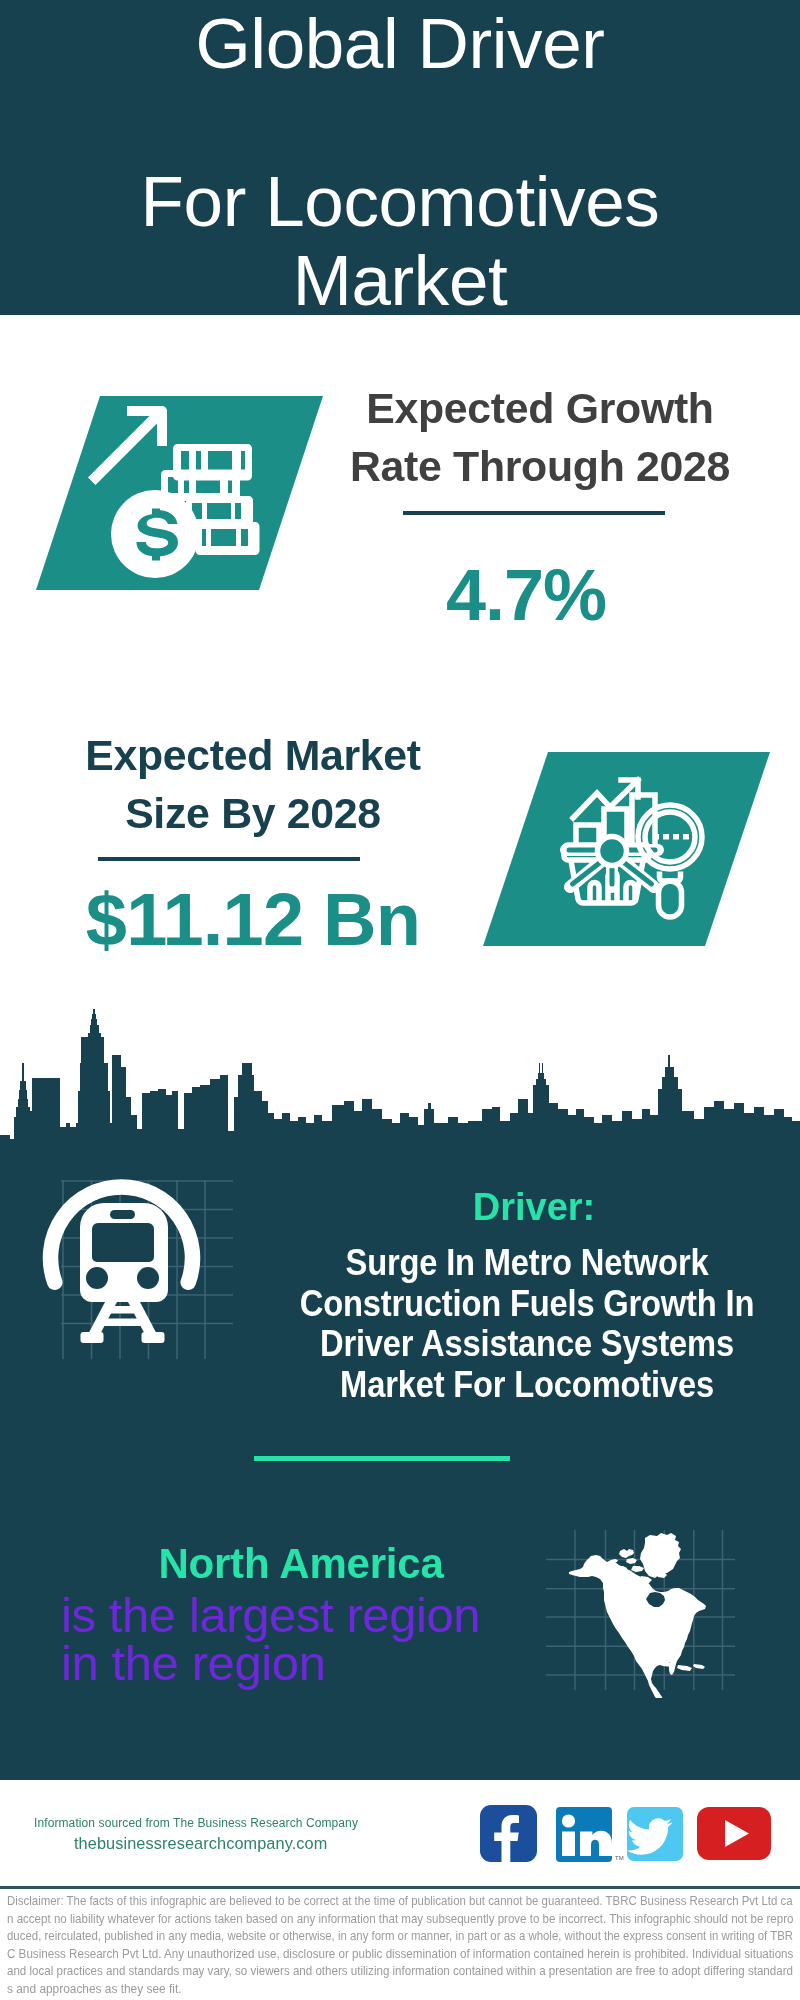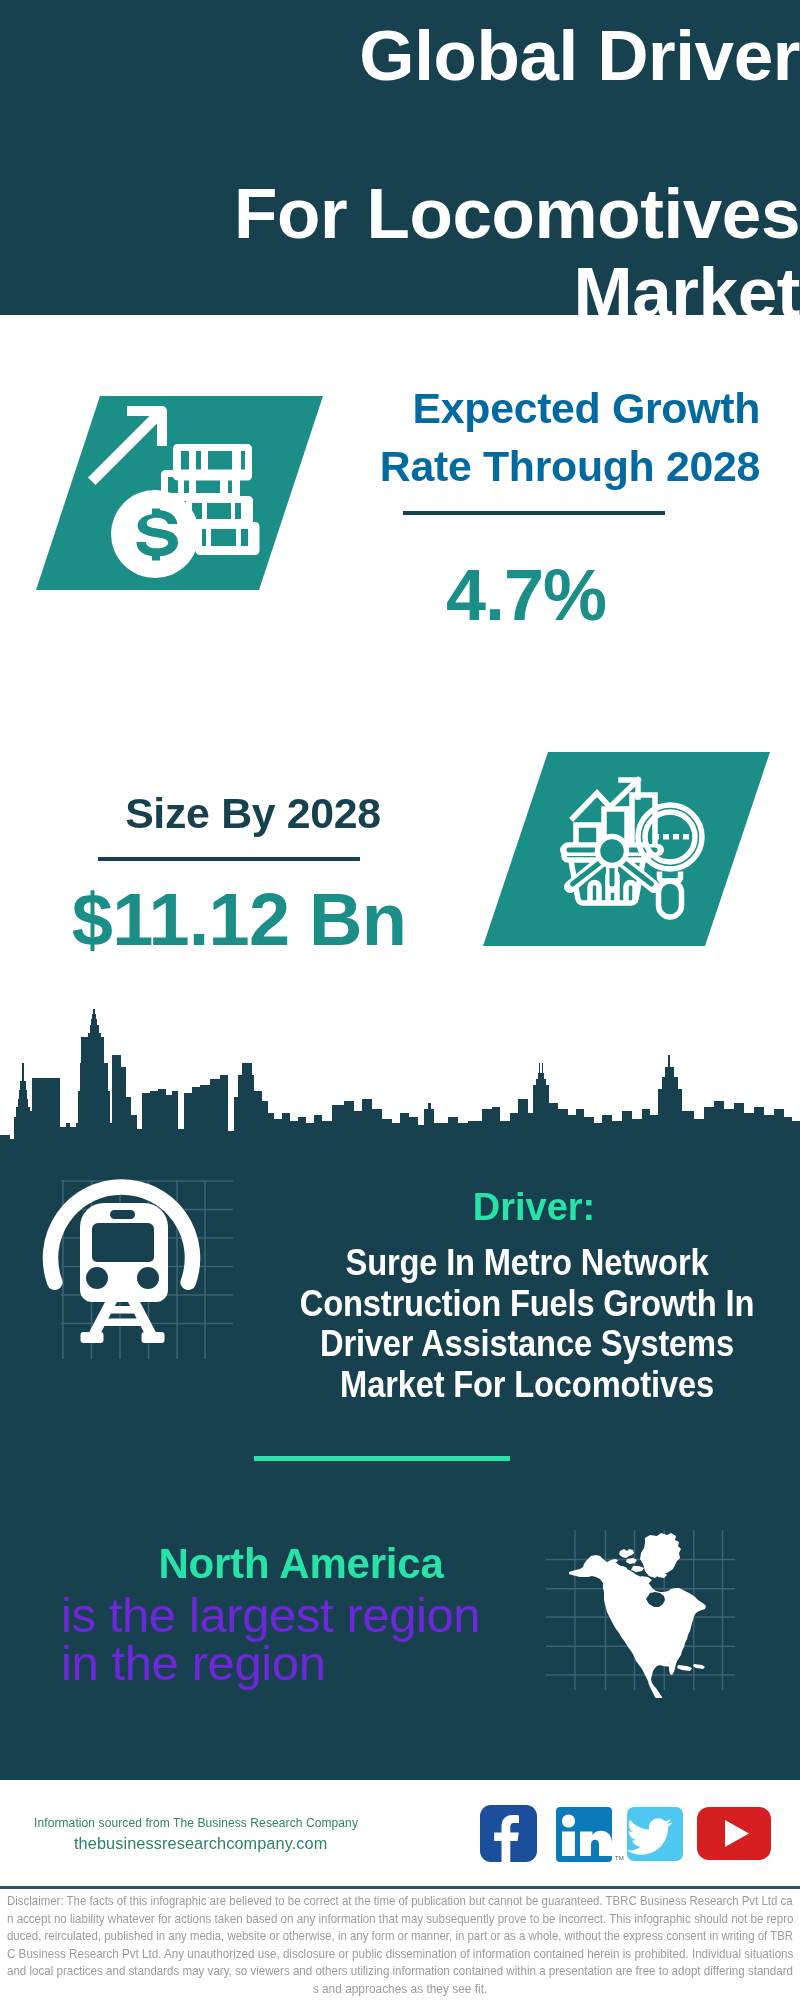--- a/index.html
+++ b/index.html
@@ -2,53 +2,53 @@
 <html><head>
 <meta charset="utf-8">
 <title>Infographic</title>
 <style>
   html,body{margin:0;padding:0;}
   body{width:800px;height:2000px;background:#ffffff;font-family:"Liberation Sans",sans-serif;overflow:hidden;-webkit-font-smoothing:antialiased;}
   .page{position:relative;width:800px;height:2000px;background:#fff;}
 
   
   .header{position:absolute;left:0;top:0;width:800px;height:315px;background:#17414f;}
-  .header h1{margin:0;color:#fff;font-size:71px;line-height:79px;font-weight:bold;text-align:right;padding-top:16px;letter-spacing:-0.4px;}
+  .header h1{margin:0;color:#fff;font-size:71px;line-height:79px;font-weight:normal;text-align:center;padding-top:4px;letter-spacing:-0.4px;}
 
   
   .stat-a-shape{position:absolute;left:36px;top:396px;width:287px;height:194px;}
-  .stat-a-label{position:absolute;left:320px;top:380px;width:440px;text-align:right;color:#0369a1;font-size:42.8px;line-height:57.5px;font-weight:bold;letter-spacing:-0.3px;}
+  .stat-a-label{position:absolute;left:320px;top:380px;width:440px;text-align:center;color:#404040;font-size:42.8px;line-height:57.5px;font-weight:bold;letter-spacing:-0.3px;}
   .rule{position:absolute;background:#17414f;height:4px;}
   .stat-a-rule{left:403px;top:511px;width:262px;height:4px;}
   .stat-a-value{position:absolute;left:306px;top:549px;width:440px;text-align:center;color:#1b8e87;font-size:72px;line-height:92px;font-weight:bold;letter-spacing:-1px;}
 
   .stat-b-label{position:absolute;left:33px;top:727px;width:440px;text-align:center;color:#17414f;font-size:42.8px;line-height:57.5px;font-weight:bold;letter-spacing:-0.3px;}
   .stat-b-rule{left:98px;top:857px;width:262px;height:4px;}
-  .stat-b-value{position:absolute;left:19px;top:883px;width:440px;text-align:center;color:#1b8e87;font-size:74px;line-height:74px;font-weight:bold;letter-spacing:-0.8px;}
+  .stat-b-value{position:absolute;left:33px;top:883px;width:440px;text-align:center;color:#1b8e87;font-size:74px;line-height:74px;font-weight:bold;letter-spacing:-0.8px;}
   .stat-b-shape{position:absolute;left:480px;top:752px;width:290px;height:191px;}
 
   
   .dark{position:absolute;left:0;top:1140px;width:800px;height:640px;background:#17414f;}
   .skyline{position:absolute;left:0;top:1005px;width:800px;height:155px;z-index:2;}
 
   .train-icon{position:absolute;left:38px;top:1168px;width:200px;height:190px;}
   .driver-title{position:absolute;left:304px;top:1188px;width:460px;text-align:center;color:#28e3a8;font-size:38px;line-height:38px;font-weight:bold;}
   .driver-text{position:absolute;left:272px;top:1243px;width:510px;text-align:center;color:#ffffff;font-size:36px;line-height:40.5px;font-weight:bold;letter-spacing:-0.2px;transform:scaleX(0.908);transform-origin:center top;white-space:nowrap;}
   .driver-rule{position:absolute;left:254px;top:1456px;width:256px;height:5px;background:#28e3a8;}
 
   .region-title{position:absolute;left:61px;top:1543px;width:480px;text-align:center;color:#28e3a8;font-size:42px;line-height:42px;font-weight:bold;letter-spacing:-0.2px;}
   .region-text{position:absolute;left:61px;top:1591px;width:480px;text-align:left;color:#6d28d9;font-size:49px;line-height:48px;font-weight:normal;letter-spacing:-0.4px;}
   .map-icon{position:absolute;left:546px;top:1522px;width:190px;height:176px;}
 
   
   .src-line1{position:absolute;left:34px;top:1813px;color:#2e8268;font-size:12px;line-height:20px;letter-spacing:0.1px;}
   .src-line2{position:absolute;left:34px;top:1833px;color:#2e8268;font-size:16.3px;line-height:20px;letter-spacing:0.1px;margin-left:40px;}
   .social{position:absolute;left:478px;top:1802px;}
   .foot-rule{position:absolute;left:0;top:1886px;width:800px;height:3px;background:#2d5663;}
-  .disclaimer{position:absolute;left:7px;top:1893px;width:786px;color:#9b9b9b;font-size:11.9px;line-height:17.5px;text-align:center;}
+  .disclaimer{position:absolute;left:7px;top:1893px;width:786px;color:#9b9b9b;font-size:11.9px;line-height:17.5px;}
   .dl{white-space:nowrap;}
   .dl{transform-origin:left center;}
   .dl:nth-child(1){transform:scaleX(0.9621);}
   .dl:nth-child(2){transform:scaleX(0.9716);}
   .dl:nth-child(3){transform:scaleX(0.9609);}
   .dl:nth-child(4){transform:scaleX(0.9776);}
   .dl:nth-child(5){transform:scaleX(0.9728);}
 </style>
 </head>
 <body>
@@ -82,21 +82,21 @@
         <rect x="152" y="508.5" width="8" height="8"></rect>
         <rect x="152" y="552" width="8" height="8.5"></rect>
         <path d="M156,514 c -11.6,0 -18.4,5.4 -18.4,11.6 c 0,6.2 5.5,9.2 14.6,10.8 l 8.6,1.5 c 5,0.9 7.4,2.2 7.4,4.8 c 0,3.4 -5,5.6 -11.2,5.6 c -6.6,0 -11,-2.4 -11,-6.4 h -9.6 c 0,9.2 8.2,14.6 20.4,14.6 c 12.5,0 21.2,-5.6 21.2,-14 c 0,-7.6 -5.8,-11.2 -15.4,-12.9 l -8.7,-1.5 c -5,-0.9 -7.2,-2.2 -7.2,-4.8 c 0,-3.4 4.4,-5.6 10.2,-5.6 c 6,0 10.4,2.8 10.9,6.4 h 9.6 c -0.6,-8.1 -8.6,-14.1 -20.4,-14.1 z"></path>
       </g>
     </svg>
   </div>
   <div class="stat-a-label"><span>Expected Growth</span><br><span>Rate Through 2028</span></div>
   <div class="rule stat-a-rule"></div>
   <div class="stat-a-value">4.7%</div>
 
-  <div class="stat-b-label"><br><span>Size By 2028</span></div>
+  <div class="stat-b-label"><span>Expected Market</span><br><span>Size By 2028</span></div>
   <div class="rule stat-b-rule"></div>
   <div class="stat-b-value">$11.12 Bn</div>
   <div class="stat-b-shape">
     <svg viewBox="480 753 290 194" width="290" height="194" shape-rendering="geometricPrecision">
       <polygon points="548,753 770,753 705,947 483,947" fill="#1b8e87"></polygon>
       <g fill="none" stroke="#ffffff" stroke-width="5.5" stroke-linecap="square" stroke-linejoin="miter">
 
         <polyline points="573,819 597,794 610,808 638,781"></polyline>
         <polyline points="621,781 638,781 638,798"></polyline>
 

